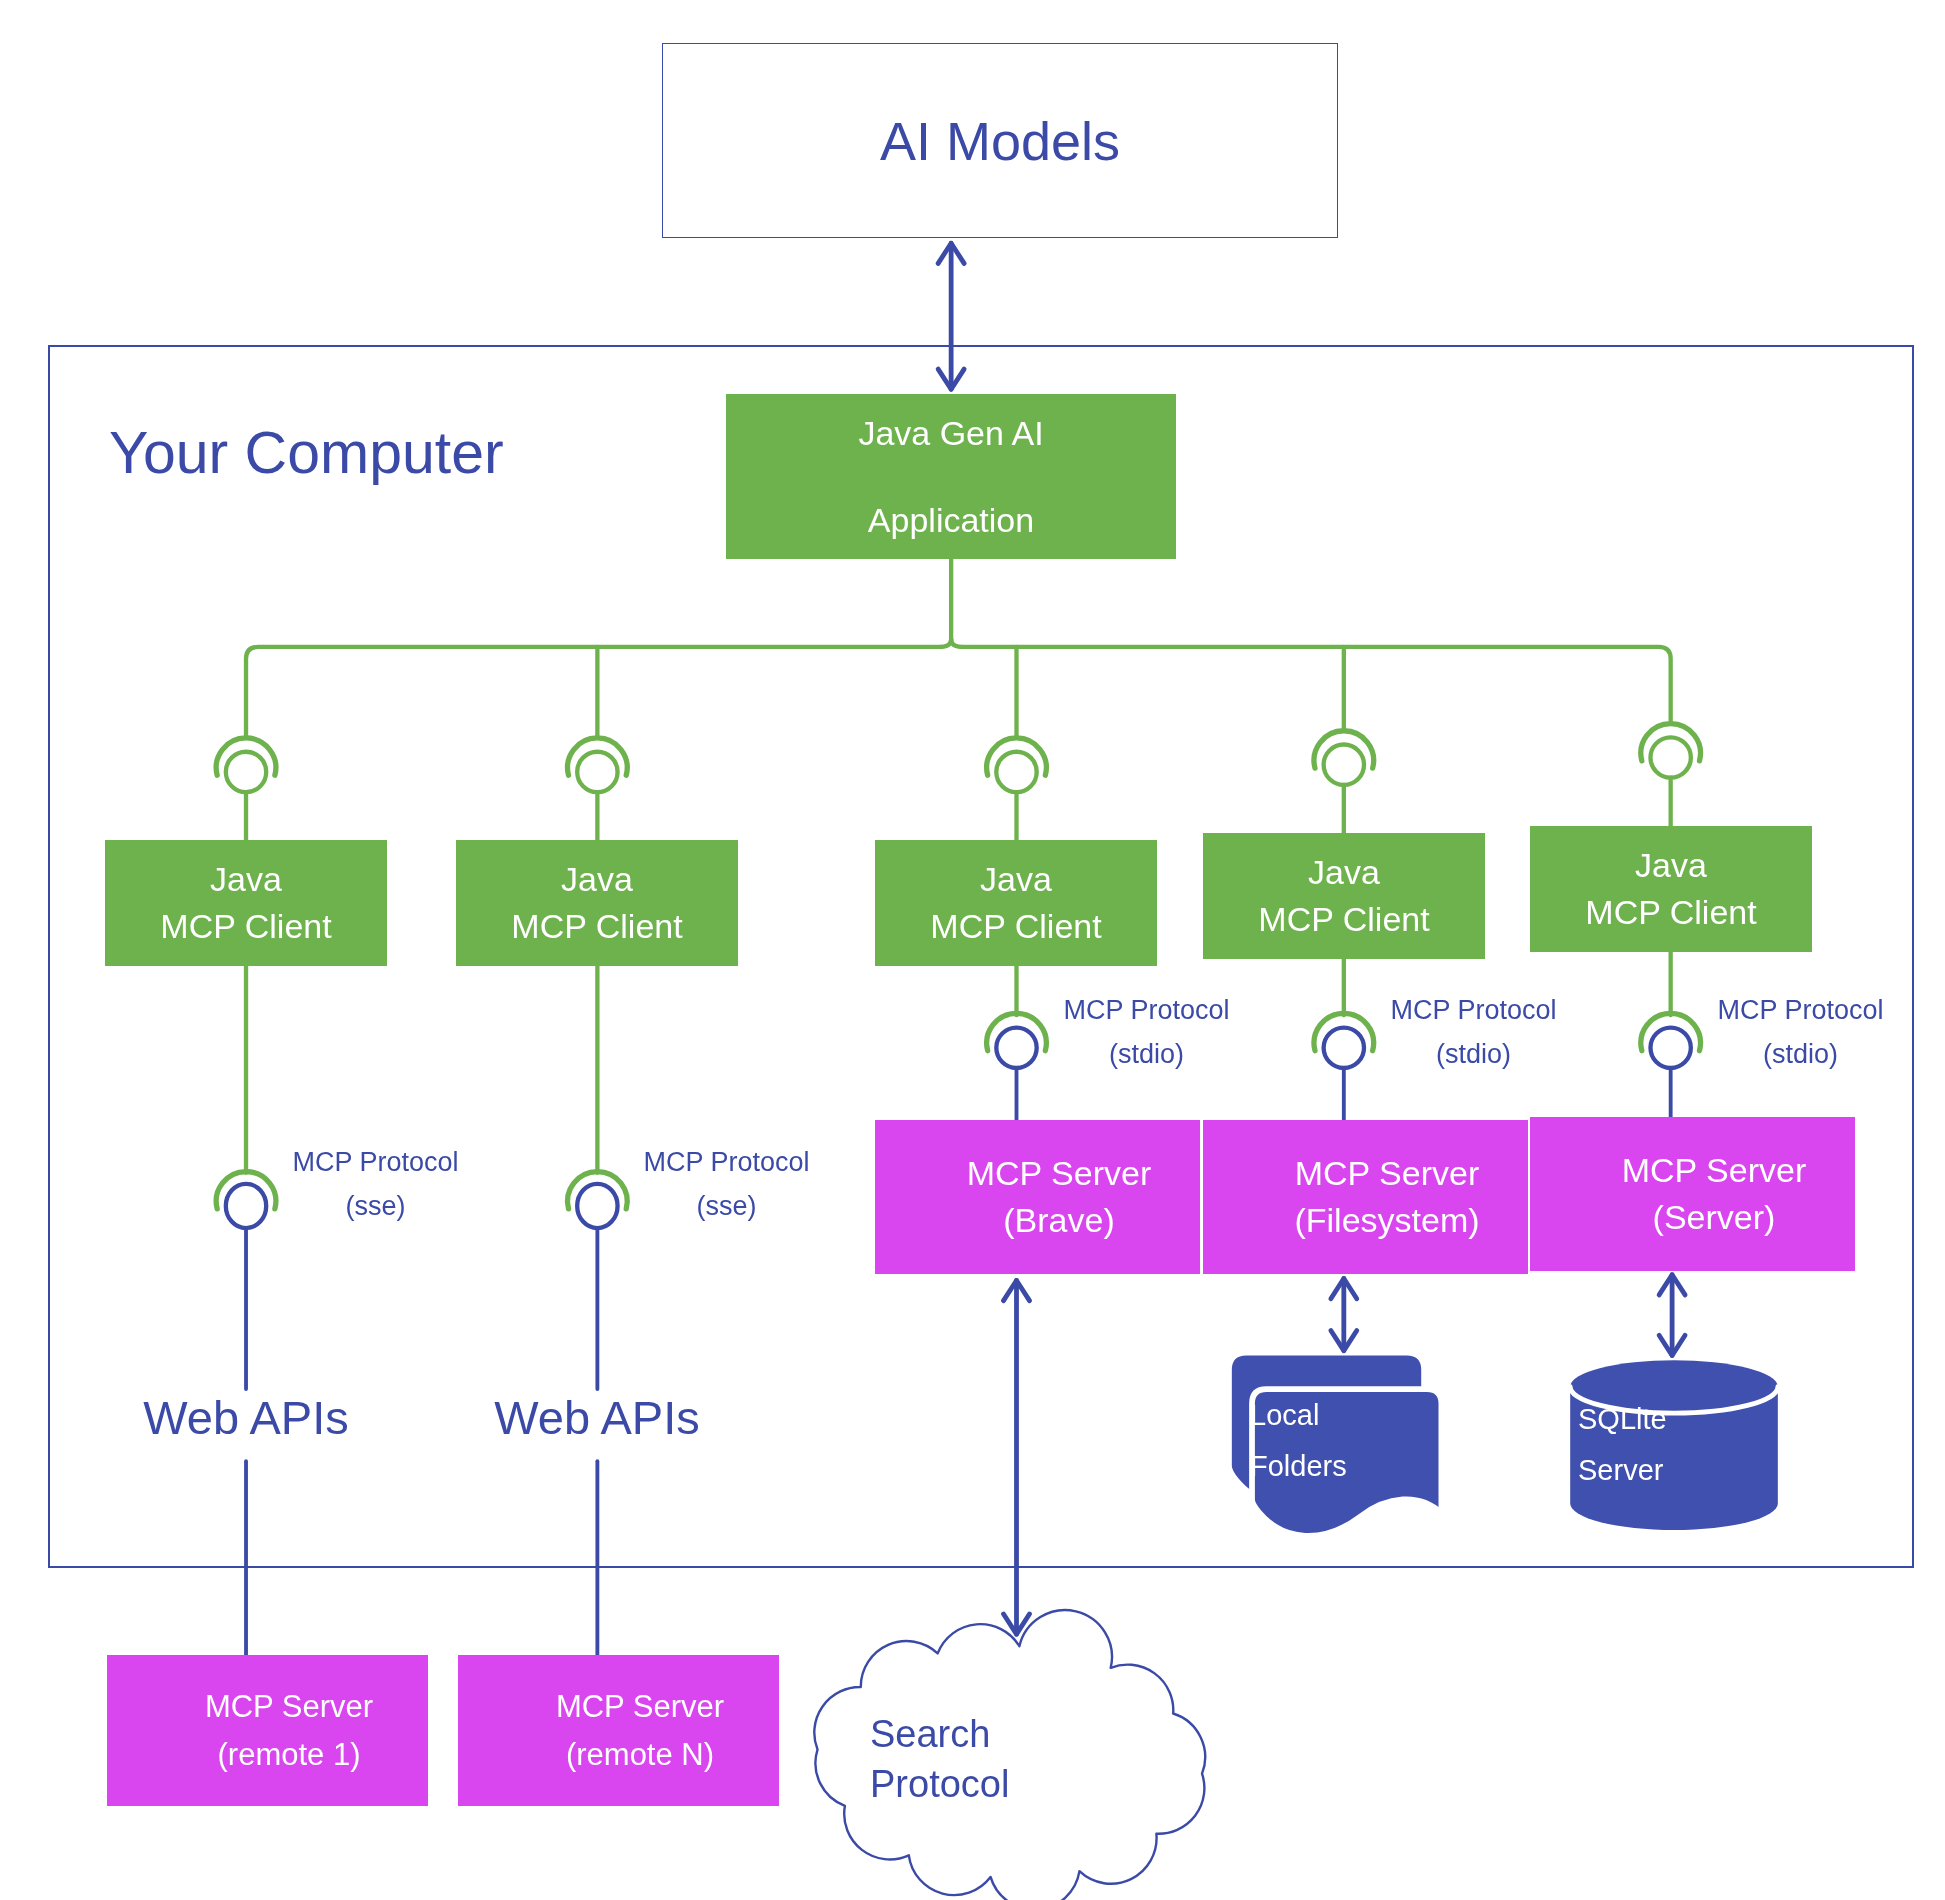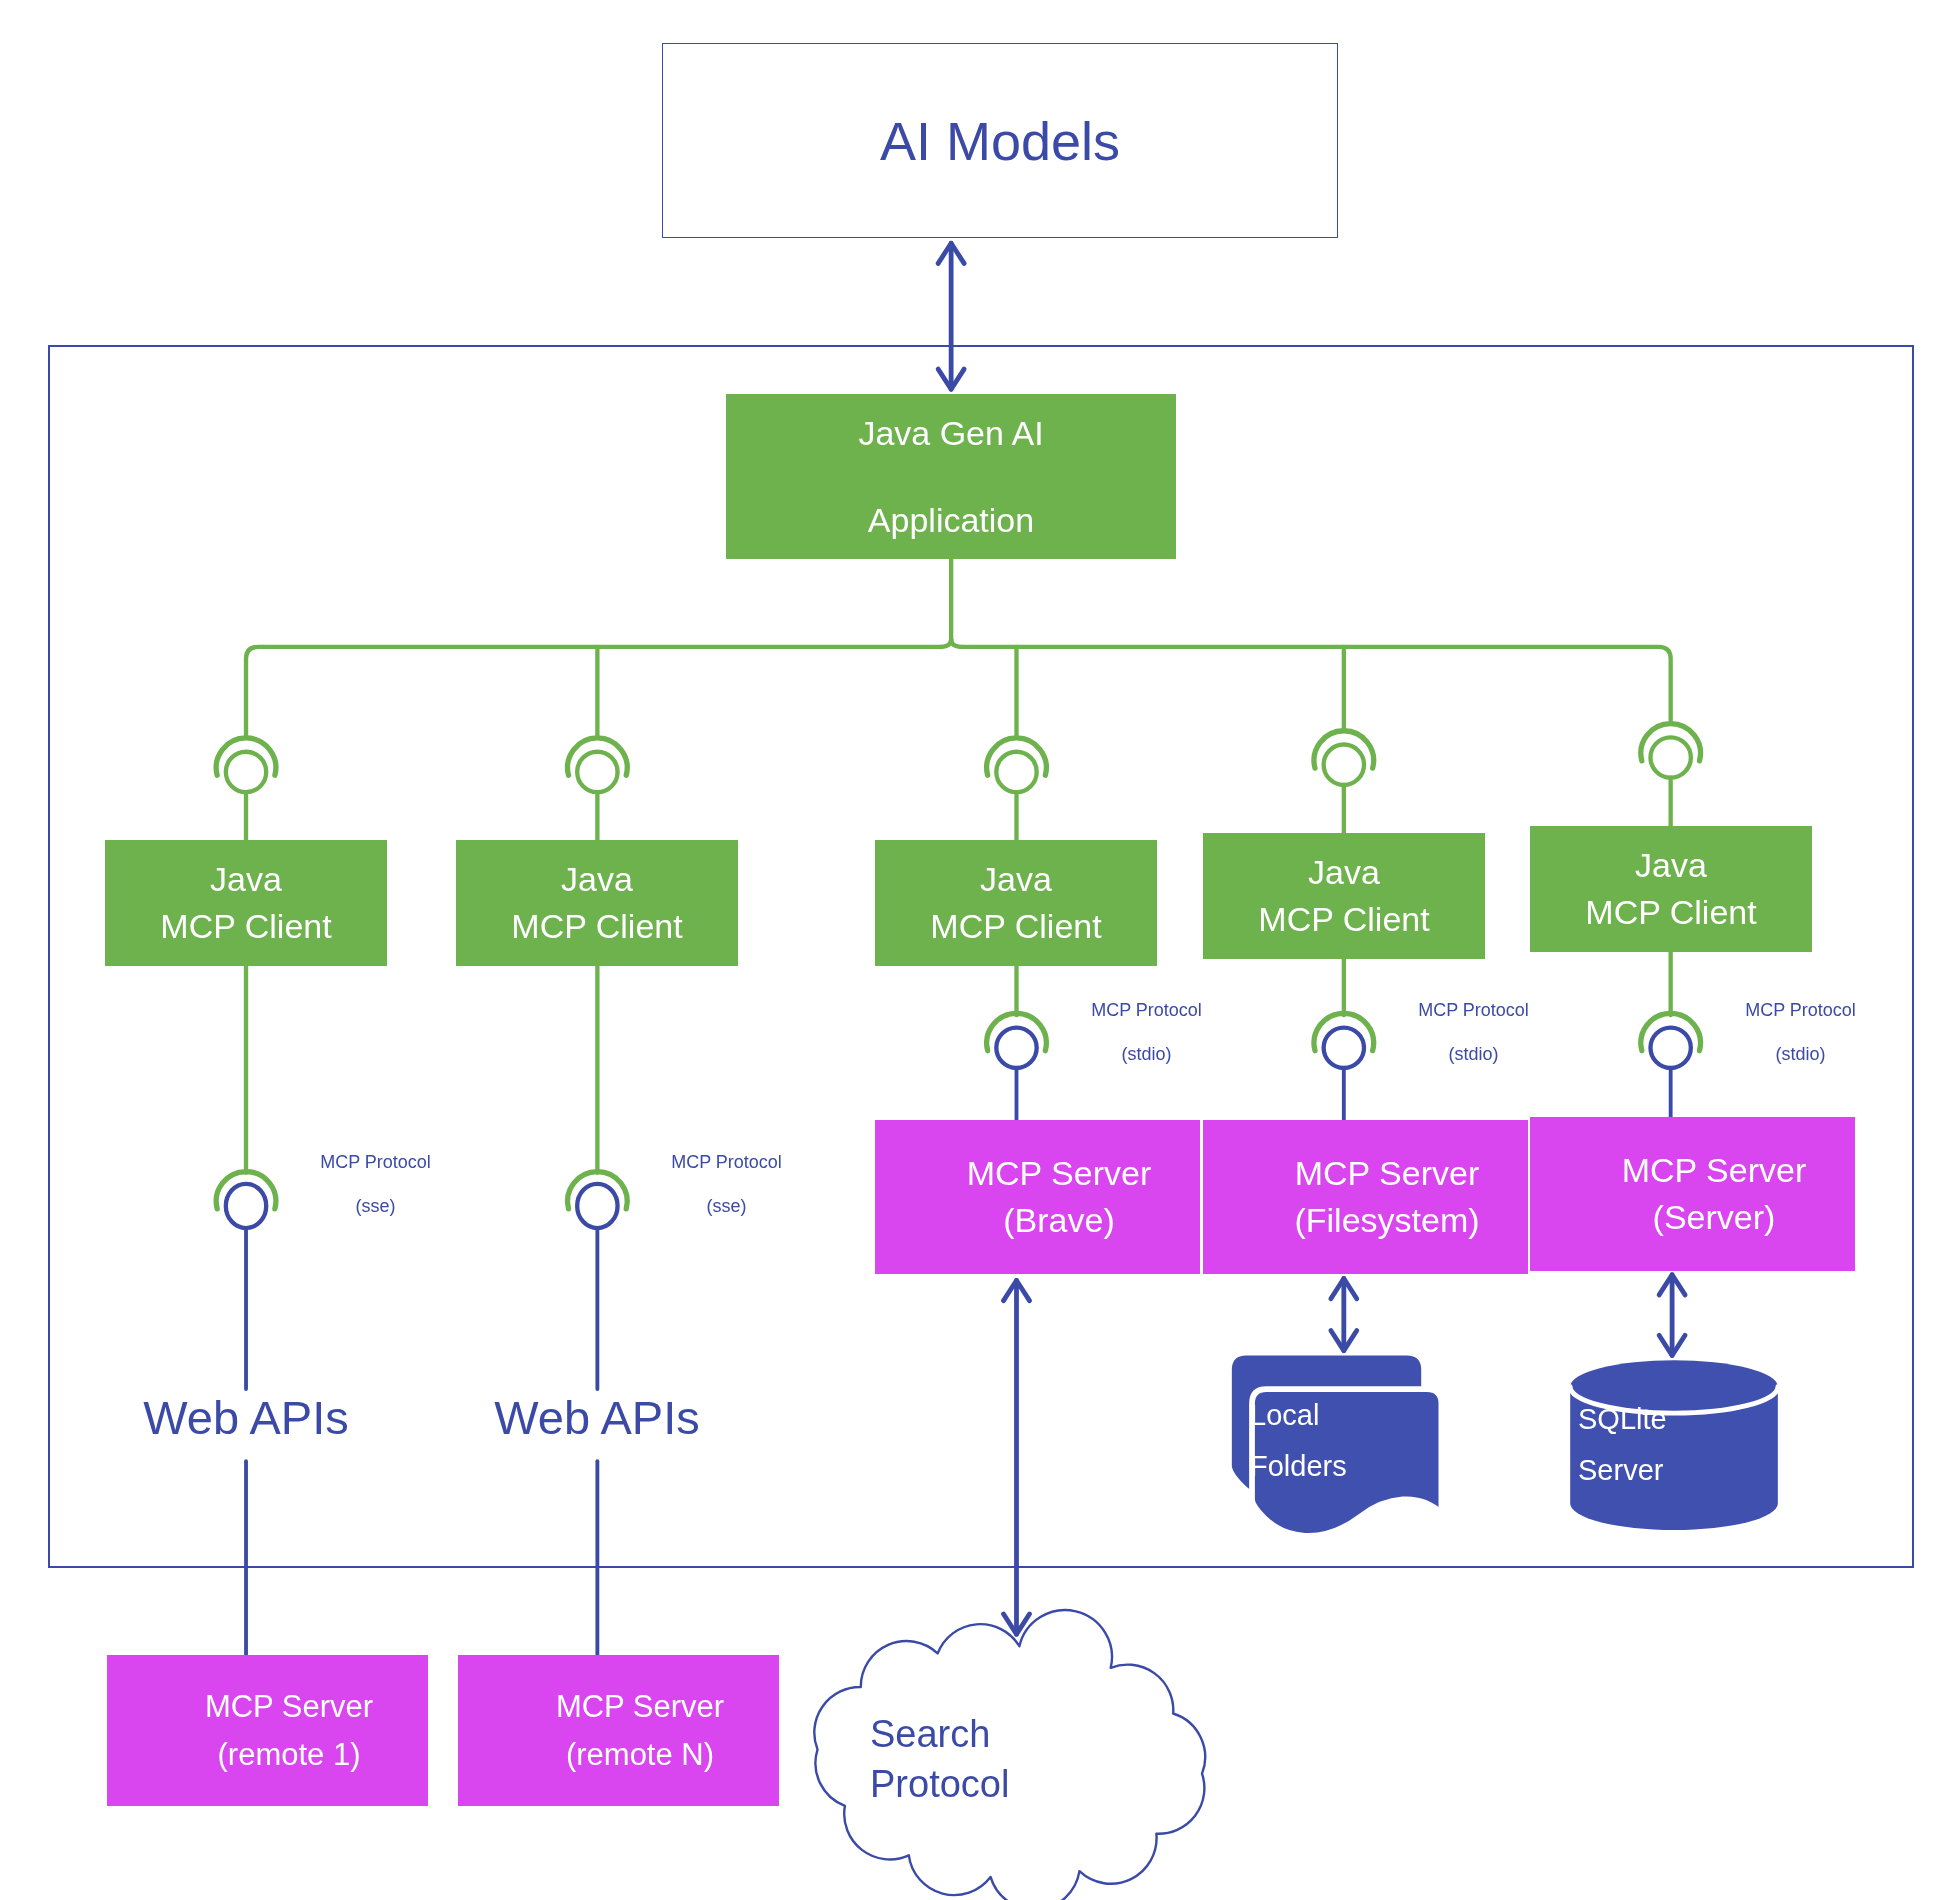--- a/index.html
+++ b/index.html
@@ -24,21 +24,21 @@
     position:absolute;z-index:2;color:#ffffff;text-align:center;
     display:flex;flex-direction:column;align-items:center;justify-content:center;
   }
   .box .l{line-height:47px;font-size:34px;}
   .green{background:#6EB24D;}
   .blue{background:#d946ef;padding-left:43px;}
   .remote .l{font-size:31px;line-height:48px;}
   .lbl{position:absolute;color:#3B4AA6;z-index:3;}
   .title{font-size:54px;}
   .yc-label{font-size:59px;}
-  .proto{width:221px;text-align:center;font-size:18px;line-height:44px;}
+  .proto{width:221px;text-align:center;font-size:27px;line-height:44px;}
   .proto span{display:block;}
   .webapi{width:298px;text-align:center;font-size:47px;line-height:48px;background:#ffffff;}
   .shape-label{position:absolute;z-index:3;color:#ffffff;text-align:left;
     font-size:29px;line-height:51px;}
   .shape-label span{display:block;}
   .cloud-label{position:absolute;z-index:3;color:#3B4AA6;
     font-size:38px;line-height:50px;}
   .cloud-label span{display:block;}
 </style>
 </head>
@@ -176,20 +176,21 @@
              A95,95 0 0 1 1757,3757
              A95,95 0 0 1 1700,3640 Z"></path>
       </g>
     </g>
   </svg>
 
   <div class="outline-box" style="left:662px;top:43px;width:676px;height:195px;">
     <div class="lbl title" style="position:static;">AI Models</div>
   </div>
 
+  <div class="lbl yc-label" style="left:109px;top:419px;">Your Computer</div>
 
   <div class="box green" style="left:726px;top:394px;width:450px;height:165px;gap:40px;">
     <div class="l">Java Gen AI</div>
     <div class="l">Application</div>
   </div>
 
   <div class="box green" style="left:105px;top:840px;width:282px;height:126px;">
     <div class="l">Java</div>
     <div class="l">MCP Client</div>
   </div>

